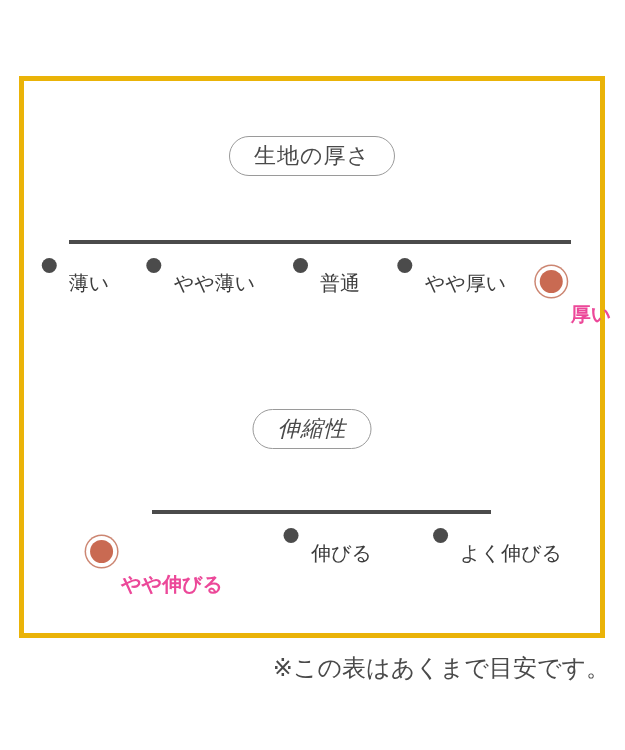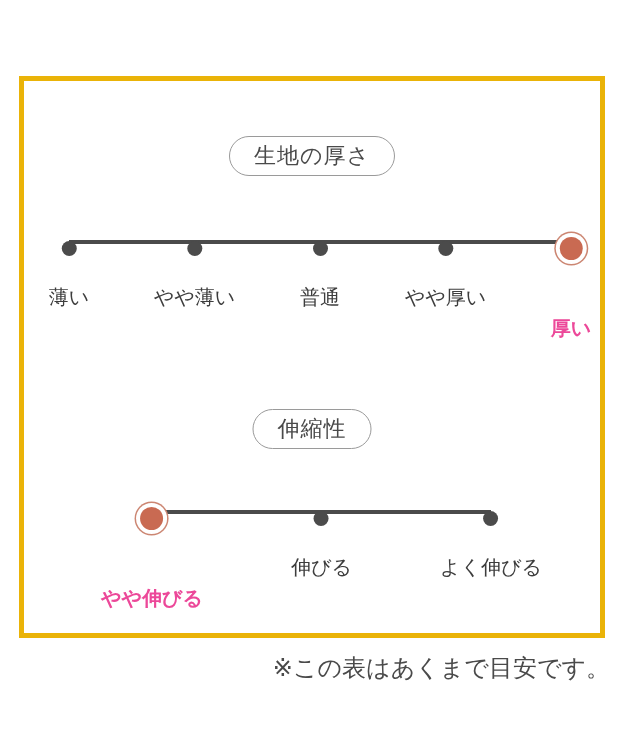--- a/index.html
+++ b/index.html
@@ -45,24 +45,24 @@
   .track-line {
     position: absolute;
     left: 0;
     right: 0;
     top: -2px;
     height: 4px;
     background: #4b4b4b;
   }
   .scale-item {
     position: absolute;
-    top: 6px;
+    top: 12px;
     transform: translateX(-50%);
     display: flex;
-    flex-direction: column;
+    flex-direction: row;
     align-items: center;
     pointer-events: auto;
   }
   .dot-area {
     height: 40px;
     width: 40px;
     margin-top: -20px;
     display: flex;
     align-items: center;
     justify-content: center;
@@ -130,21 +130,21 @@
           </div>
           <div class="scale-item" style="left: 100%;">
             <span class="dot-area">
               <span class="dot selected"></span>
             </span>
             <span class="item-label selected">厚い</span>
           </div>
         </div>
       </section>
       <section class="scale-section">
-        <div class="pill" style="top: 328px;"><span>伸縮性</span></div>
+        <div class="pill" style="top: 328px; font-style: italic;"><span>伸縮性</span></div>
         <div class="track" style="left: 128px; top: 431px; width: 339px;">
           <div class="track-line"></div>
           <div class="scale-item" style="left: 0%;">
             <span class="dot-area">
               <span class="dot selected"></span>
             </span>
             <span class="item-label selected">やや伸びる</span>
           </div>
           <div class="scale-item" style="left: 50%;">
             <span class="dot-area">

